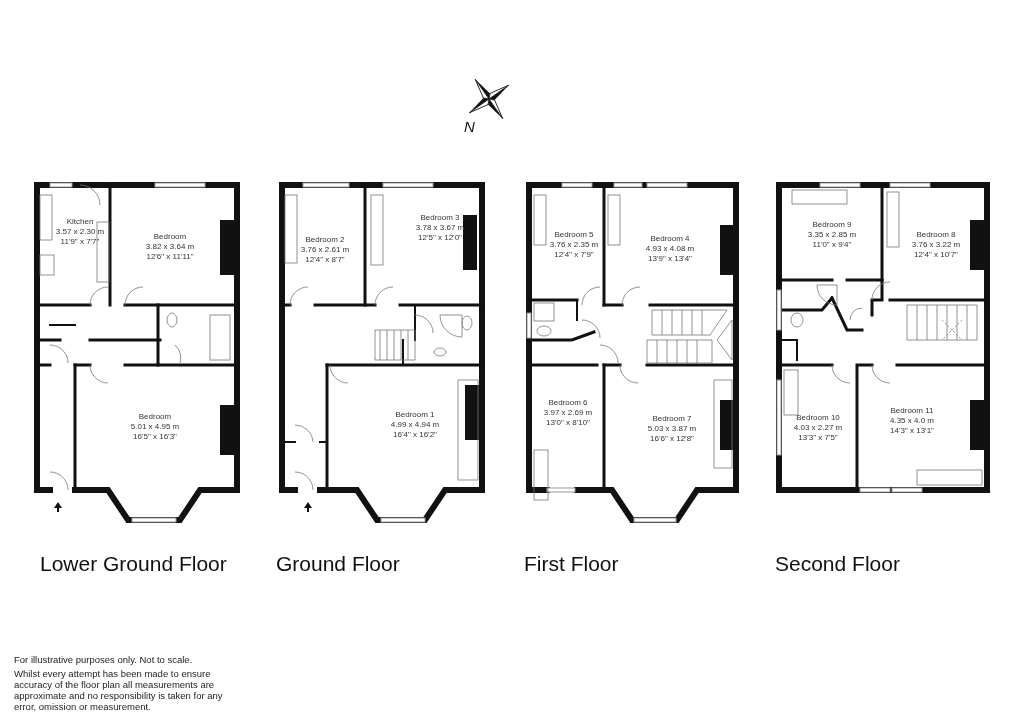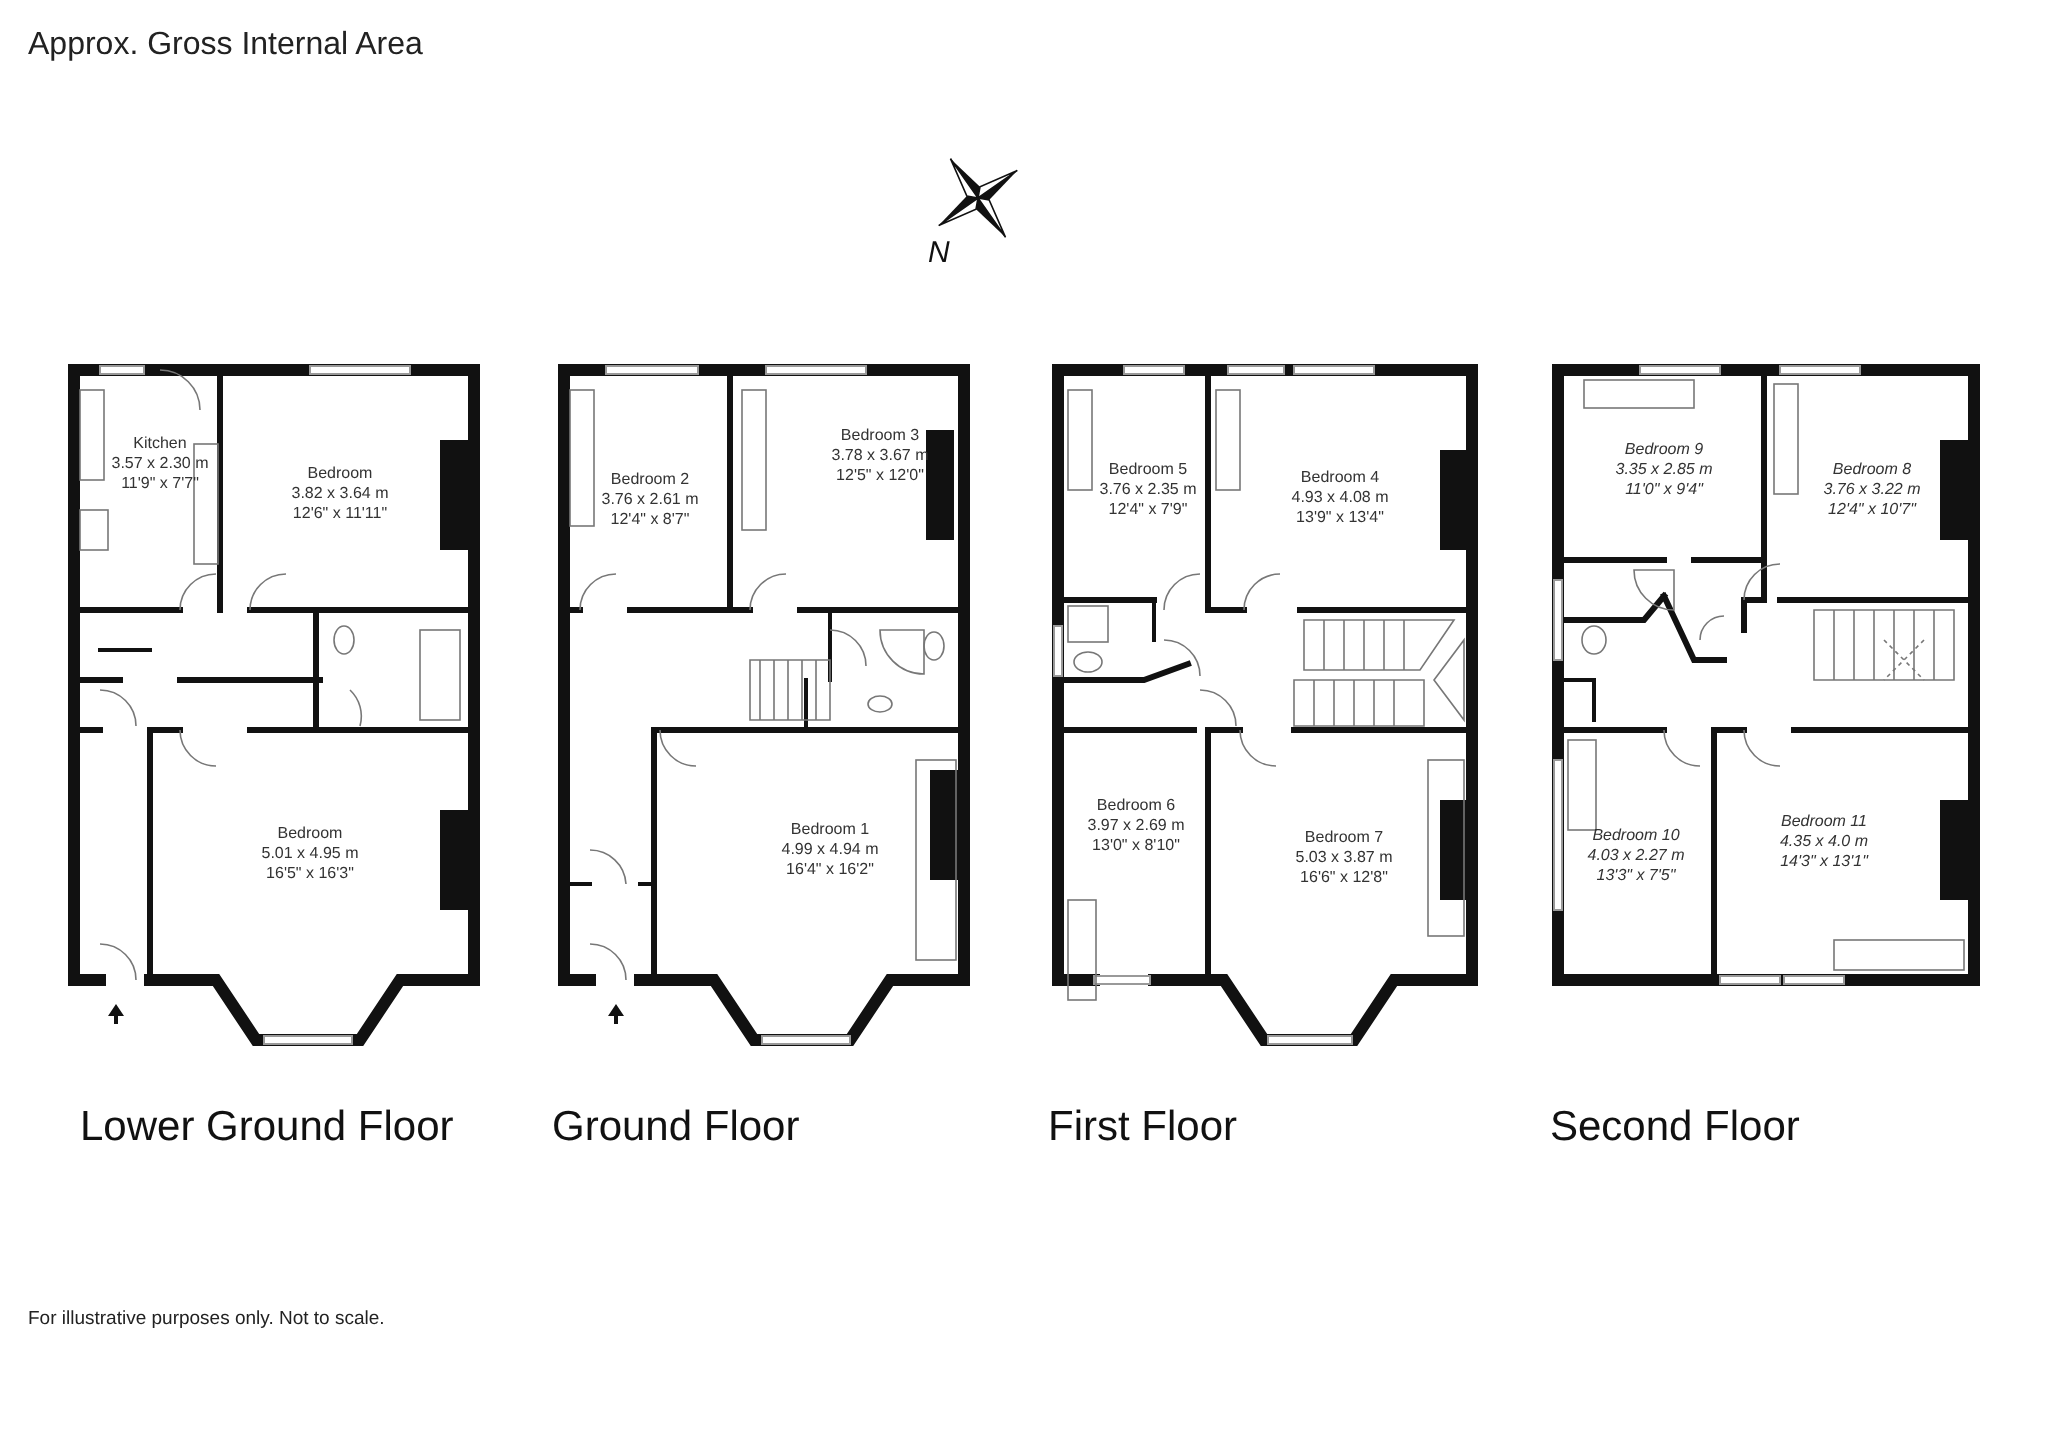--- a/index.html
+++ b/index.html
@@ -11,21 +11,20 @@
   .floor svg { display:block; }
   .room-label { position:absolute; text-align:center; font-size:8px; line-height:10px; color:#333; white-space:nowrap; transform:translateX(-50%); }
   .floor-name { position:absolute; top:552px; font-size:21px; color:#111; white-space:nowrap; }
   .disclaimer { position:absolute; left:14px; top:654px; font-size:9.5px; line-height:11px; color:#222; }
   .disclaimer p { margin:0 0 3px 0; }
 </style>
 </head>
 <body>
 
 <div class="area-title">
-  <div>Approx. Gross Internal Area</div>
 </div>
 
 <svg class="compass" viewBox="0 0 70 80">
   <g transform="translate(34,34) rotate(-35)">
     <polygon points="0,-24 4,-4 0,0" fill="#111"></polygon>
     <polygon points="0,-24 -4,-4 0,0" fill="#fff" stroke="#111" stroke-width="0.8"></polygon>
     <polygon points="24,0 4,4 0,0" fill="#111"></polygon>
     <polygon points="24,0 4,-4 0,0" fill="#fff" stroke="#111" stroke-width="0.8"></polygon>
     <polygon points="0,24 -4,4 0,0" fill="#111"></polygon>
     <polygon points="0,24 4,4 0,0" fill="#fff" stroke="#111" stroke-width="0.8"></polygon>
@@ -204,21 +203,21 @@
     <div>3.97 x 2.69 m</div>
     <div>13'0" x 8'10"</div>
   </div>
   <div class="room-label" style="left:150px;top:234px;">
     <div>Bedroom 7</div>
     <div>5.03 x 3.87 m</div>
     <div>16'6" x 12'8"</div>
   </div>
 </div>
 
-<div class="floor" style="left:772px;font-style:italic;">
+<div class="floor" style="left:772px;">
   <svg width="220" height="320" viewBox="0 0 220 320">
     <g fill="none" stroke="#111" stroke-linecap="square">
       <path d="M7,5 H215 V310 H7 V5" stroke-width="6"></path>
       <path d="M110,5 V120 H100 V135" stroke-width="3"></path>
       <path d="M7,100 H60 M75,100 H110" stroke-width="3"></path>
       <path d="M118,120 H215" stroke-width="3"></path>
       <path d="M7,130 H50 L60,118 M60,118 L75,150 H90" stroke-width="3"></path>
       <path d="M7,160 H25 M25,160 V180" stroke-width="2"></path>
       <path d="M7,185 H60 M85,185 V310 M85,185 H100 M125,185 H215" stroke-width="3"></path>
     </g>
@@ -270,13 +269,14 @@
   </div>
 </div>
 
 <div class="floor-name" style="left:40px;">Lower Ground Floor</div>
 <div class="floor-name" style="left:276px;">Ground Floor</div>
 <div class="floor-name" style="left:524px;">First Floor</div>
 <div class="floor-name" style="left:775px;">Second Floor</div>
 
 <div class="disclaimer">
   <p>For illustrative purposes only. Not to scale.</p>
+  <p style="width:215px;">Whilst every attempt has been made to ensure accuracy of the floor plan all measurements are approximate and no responsibility is taken for any error, omission or measurement.</p>
 </div>
 
 </body></html>

